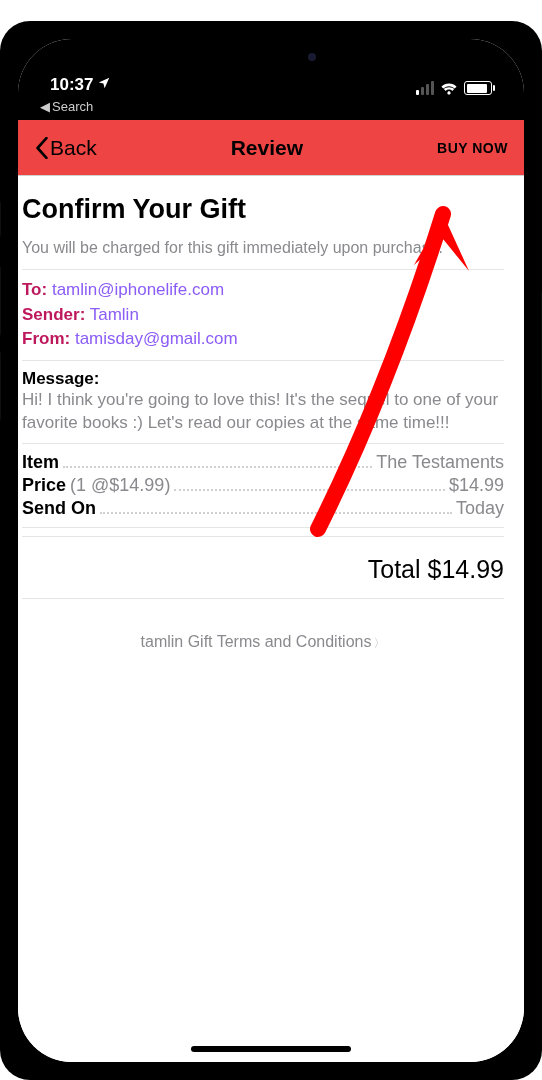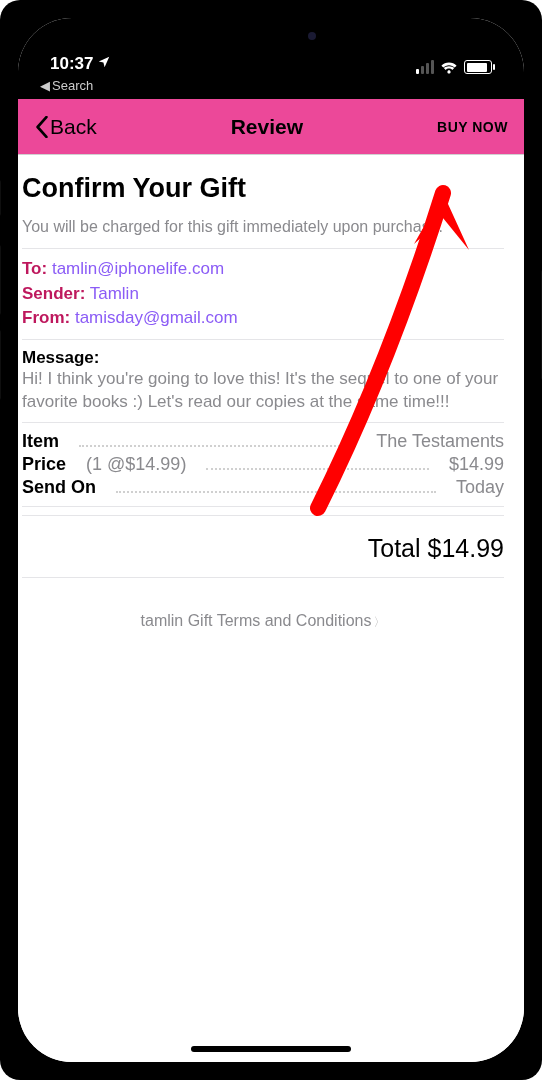--- a/index.html
+++ b/index.html
@@ -8,22 +8,23 @@
     height: 1080px;
     background: #fff;
     font-family: -apple-system, "Helvetica Neue", Helvetica, Arial, sans-serif;
     position: relative;
     overflow: hidden;
   }
   .device {
     position: absolute;
     inset: 0;
     background: #000;
-    border-radius: 20px;
+    border-radius: 30px;
     padding: 18px;
+    margin-top: 21px;
   }
   .screen {
     position: relative;
     width: 100%;
     height: 100%;
     background: #fff;
     border-radius: 54px;
     overflow: hidden;
     display: flex;
     flex-direction: column;
@@ -70,41 +71,40 @@
     display:flex;
     align-items:center;
     gap:2px;
   }
   .nav-bar {
     display:flex;
     align-items:center;
     justify-content:space-between;
     height:56px;
     padding:0 16px;
-    background:#ec4899;
+    background:#ef4444;
     border-bottom:1px solid #d0d0d0;
   }
   .nav-back { display:flex; align-items:center; font-size:21px; color:#000; }
   .nav-title { font-size:21px; font-weight:600; }
   .nav-buy { font-size:14px; font-weight:700; letter-spacing:0.5px; }
   .content { flex:1; background:#fff; padding: 18px 20px 0 4px; overflow:hidden; position:relative;}
   h1 { font-size:27px; font-weight:700; margin-bottom:14px; }
   .sub { color:#8a8a8e; font-size:16px; margin-bottom:12px; }
   .sep { border-top:1px solid #e5e5e8; margin: 8px 0; }
   .kv-row { font-size:17px; line-height:1.45; }
   .kv-row .k { font-weight:700; color:#be185d; }
   .kv-row .v { color:#8b5cf6; }
   .msglabel { font-weight:700; font-size:17px; margin-top:4px;}
   .msgtext { color:#8a8a8e; font-size:17px; line-height:1.35; }
   .dotted-row {
     display:flex;
     align-items:baseline;
     font-size:18px;
     margin:2px 0;
-    gap:16px;
   }
   .dotted-row .label { color:#000; font-weight:700; white-space:nowrap;}
   .dotted-row .paren { color:#8a8a8e; font-weight:400; margin-left:4px;}
   .dotted-row .filler {
     flex:1;
     border-bottom:2px dotted #d0d0d0;
     margin:0 4px 4px 4px;
     height:0.9em;
   }
   .dotted-row .value { color:#8a8a8e; white-space:nowrap; }

